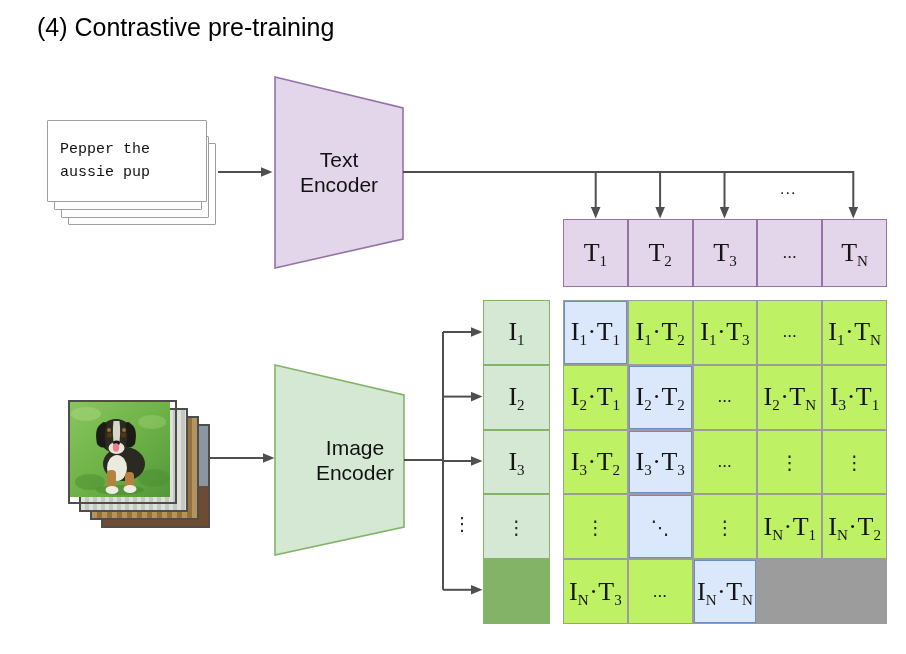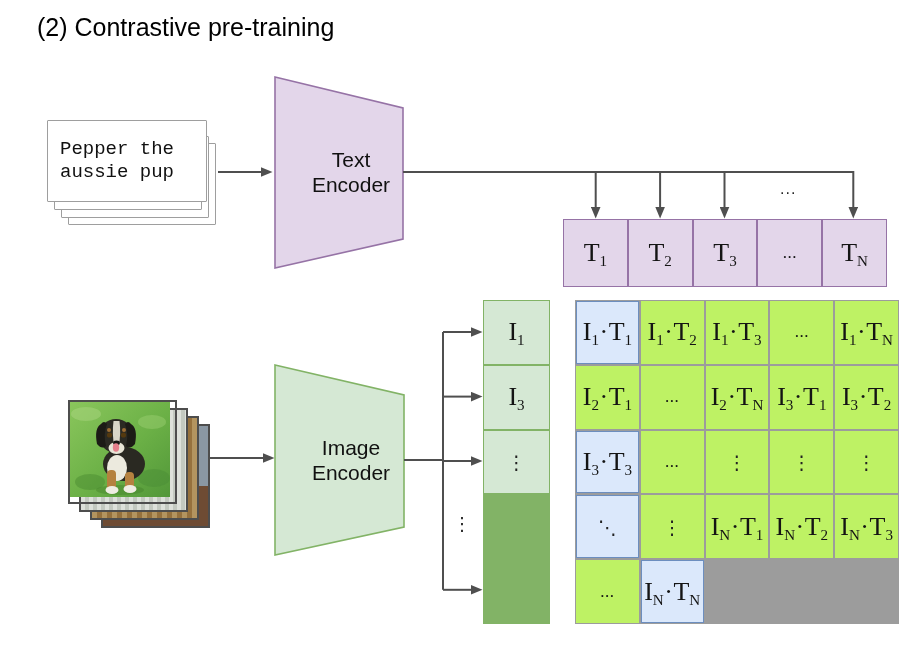--- a/index.html
+++ b/index.html
@@ -4,29 +4,29 @@
 <style>
   html,body{margin:0;padding:0;}
   #stage{position:relative;width:906px;height:654px;background:#ffffff;overflow:hidden;
          font-family:"Liberation Sans",sans-serif;}
   .abs{position:absolute;}
   #title{left:37px;top:13px;font-size:25px;color:#000;}
   
   .card{position:absolute;background:#fff;border:1.3px solid #9e9e9e;border-radius:1px;}
   .imgcard{position:absolute;border:2px solid #4d4d4d;}
   #text-card-front{display:flex;flex-direction:column;justify-content:center;padding-left:12px;
-    font-family:"Liberation Mono",monospace;font-size:19px;line-height:23px;color:#111;}
+    font-family:"Liberation Mono",monospace;font-size:15px;line-height:23px;color:#111;}
   
-  .enc-label{position:absolute;text-align:center;font-size:21px;line-height:25px;color:#111;margin-left:12px;}
+  .enc-label{position:absolute;text-align:center;font-size:21px;line-height:25px;color:#111;}
   
   .grid{position:absolute;display:grid;gap:2px;}
   #t-row{background:var(--purple-border);border:1px solid var(--purple-border);grid-template-columns:repeat(5,1fr);}
   #i-col{background:var(--green-border);border:1px solid var(--green-border);grid-template-rows:repeat(5,1fr);}
   #matrix{background:var(--grid-border);border:1px solid var(--grid-border);
-          grid-template-columns:repeat(5,1fr);grid-template-rows:repeat(5,1fr);margin-left:12px;}
+          grid-template-columns:repeat(5,1fr);grid-template-rows:repeat(5,1fr);}
   .cell{display:flex;align-items:center;justify-content:center;
         font-family:"Liberation Serif",serif;font-size:26px;color:#141414;}
   .cell.purple{background:var(--purple-fill);}
   .cell.green{background:var(--green-fill);}
   .cell.white{background:#bef264;}
   .cell.hl{background:var(--blue-fill);box-shadow:inset 0 0 0 1px var(--blue-border);}
   .cell sub{font-size:0.58em;vertical-align:-0.32em;line-height:0;}
   .cell .dot{padding:0 0.5px;}
   .vdots,.ddots{font-family:"DejaVu Sans",sans-serif;font-size:19px;color:#222;}
   .hdots{font-size:17px;letter-spacing:0.5px;}
@@ -56,32 +56,32 @@
     <path class="wire" d="M208 458 H264" marker-end="url(#ah)"></path>
     <polygon class="enc green" points="275,365 404,395 404,527 275,555"></polygon>
     <path class="wire" d="M404 460 H442"></path>
     <path class="wire" d="M443 332 V589.8"></path>
     <path class="wire" d="M443 332 H472" marker-end="url(#ah)"></path>
     <path class="wire" d="M443 396.6 H472" marker-end="url(#ah)"></path>
     <path class="wire" d="M443 461 H472" marker-end="url(#ah)"></path>
     <path class="wire" d="M443 589.8 H472" marker-end="url(#ah)"></path>
   </svg>
 
-  <div class="abs" id="title">(2) Contrastive pre-training</div>
+  <div class="abs" id="title">(4) Contrastive pre-training</div>
 
   <div class="card" style="left:68px;top:143px;width:146px;height:80px;"></div>
   <div class="card" style="left:61px;top:136px;width:146px;height:80px;"></div>
   <div class="card" style="left:54px;top:128px;width:146px;height:80px;"></div>
   <div class="card" id="text-card-front" style="left:47px;top:120px;width:146px;height:80px;">
     <span>Pepper the</span>
     <span>aussie pup</span>
   </div>
 
   <div class="enc-label" style="left:299px;top:147px;width:80px;">Text Encoder</div>
-  <div class="enc-label" style="left:294px;top:435px;width:90px;text-align:center;">Image Encoder</div>
+  <div class="enc-label" style="left:310px;top:435px;width:90px;text-align:center;">Image Encoder</div>
 
   <div class="imgcard" style="left:101px;top:424px;width:105px;height:100px;background:linear-gradient(180deg,#8a97a3 0 60%,#6e4b33 60% 100%);"></div>
   <div class="imgcard" style="left:90px;top:416px;width:105px;height:100px;background:repeating-linear-gradient(90deg,#b3945f 0 5px,#96713d 5px 10px);"></div>
   <div class="imgcard" style="left:79px;top:408px;width:105px;height:100px;background:repeating-linear-gradient(90deg,#dde1da 0 4px,#c3c9c0 4px 8px);"></div>
   <div class="imgcard" style="left:68px;top:400px;width:105px;height:100px;border-width:2.5px;">
     <svg width="100" height="95" viewBox="0 0 100 95">
       <defs>
         <linearGradient id="grass" x1="0" y1="0" x2="1" y2="1">
           <stop offset="0" stop-color="#8ac65c"></stop>
           <stop offset="0.55" stop-color="#6bb046"></stop>
@@ -131,20 +131,23 @@
       <div class="cell purple">
         <span class="lbl"><span>T</span><sub>N</sub></span>
       </div>
     </div>
 
   <div class="grid" id="i-col" style="left:483px;top:300px;width:65px;height:322px;">
       <div class="cell green">
         <span class="lbl"><span>I</span><sub>1</sub></span>
       </div>
       <div class="cell green">
+        <span class="lbl"><span>I</span><sub>2</sub></span>
+      </div>
+      <div class="cell green">
         <span class="lbl"><span>I</span><sub>3</sub></span>
       </div>
       <div class="cell green">
         <span class="vdots">⋮</span>
       </div>
     </div>
 
   <div class="grid" id="matrix" style="left:563px;top:300px;width:322px;height:322px;">
       <div class="cell hl">
         <span class="lbl"><span>I</span><sub>1</sub><span class="dot">·</span><span>T</span><sub>1</sub></span>
@@ -156,20 +159,23 @@
         <span class="lbl"><span>I</span><sub>1</sub><span class="dot">·</span><span>T</span><sub>3</sub></span>
       </div>
       <div class="cell white">
         <span class="hdots">...</span>
       </div>
       <div class="cell white">
         <span class="lbl"><span>I</span><sub>1</sub><span class="dot">·</span><span>T</span><sub>N</sub></span>
       </div>
       <div class="cell white">
         <span class="lbl"><span>I</span><sub>2</sub><span class="dot">·</span><span>T</span><sub>1</sub></span>
+      </div>
+      <div class="cell hl">
+        <span class="lbl"><span>I</span><sub>2</sub><span class="dot">·</span><span>T</span><sub>2</sub></span>
       </div>
       <div class="cell white">
         <span class="hdots">...</span>
       </div>
       <div class="cell white">
         <span class="lbl"><span>I</span><sub>2</sub><span class="dot">·</span><span>T</span><sub>N</sub></span>
       </div>
       <div class="cell white">
         <span class="lbl"><span>I</span><sub>3</sub><span class="dot">·</span><span>T</span><sub>1</sub></span>
       </div>

